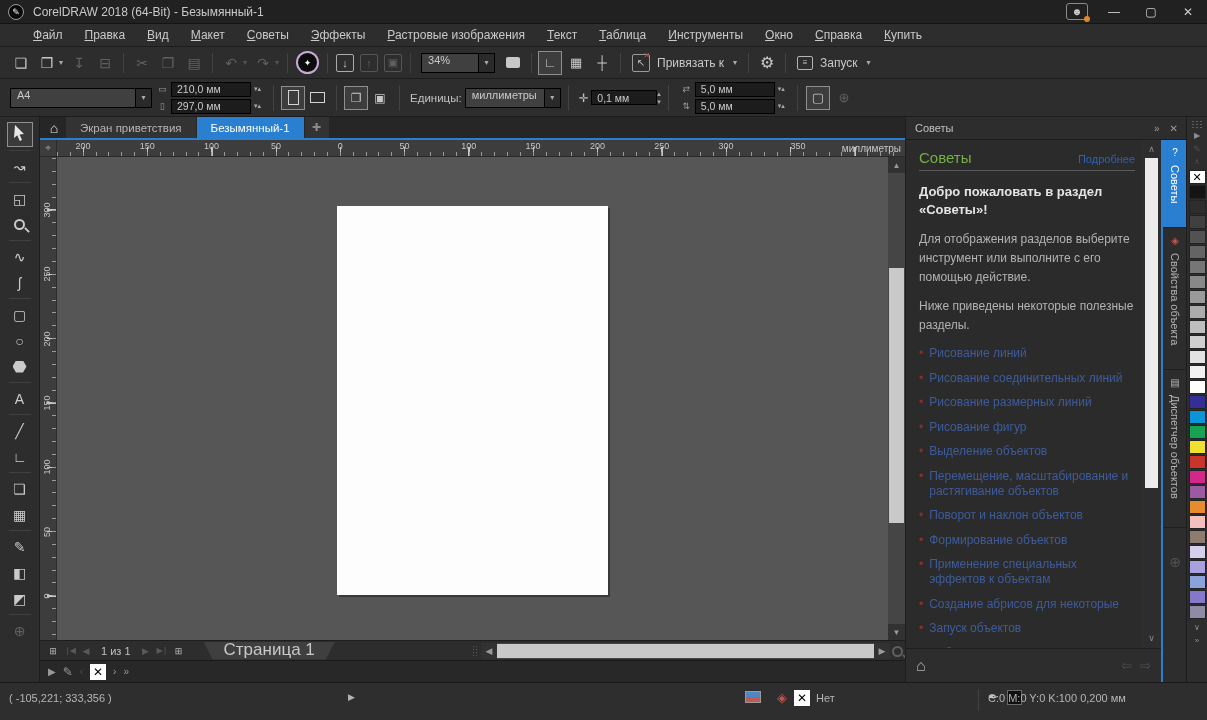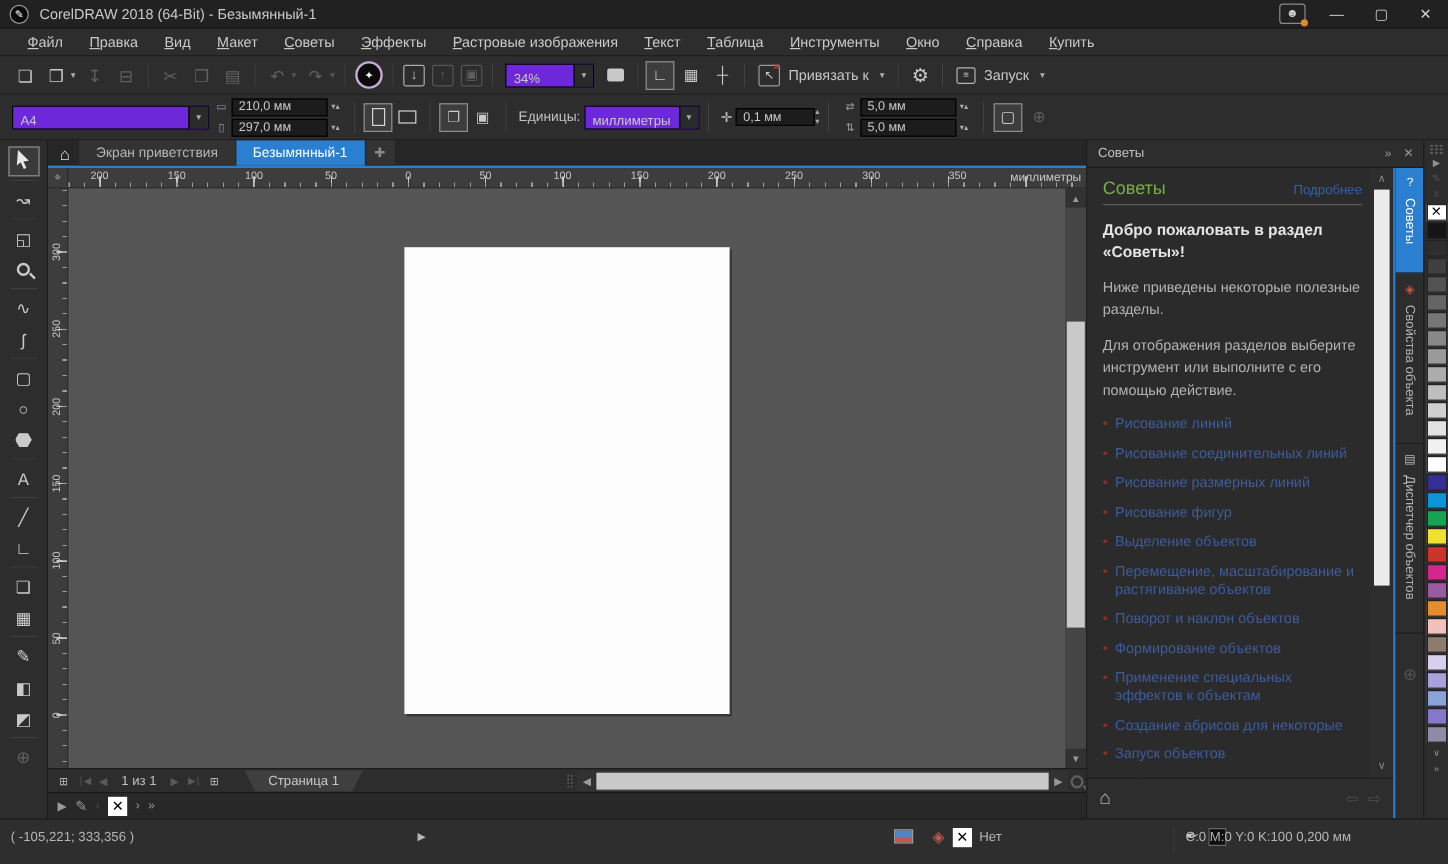--- a/index.html
+++ b/index.html
@@ -12,48 +12,48 @@
 
 #titlebar{left:0;top:0;width:1207px;height:24px;background:#212121;display:flex;align-items:center;padding:0 8px;border-bottom:1px solid #141414;}
 #app-logo{width:16px;height:16px;border-radius:50%;background:#0a0a0a;border:1px solid #999;color:#fff;font-size:9px;display:flex;align-items:center;justify-content:center;margin-right:9px;flex:none;}
 #window-title{color:#c9c9c9;font-size:12px;}
 #titlebar-right{margin-left:auto;display:flex;align-items:center;gap:15px;}
 #account-button{position:relative;width:22px;height:17px;border:1px solid #8a8a8a;border-radius:3px;font-size:10px;color:#cfcfcf;display:flex;align-items:center;justify-content:center;}
 #account-button::after{content:"";position:absolute;right:-3px;bottom:-3px;width:6px;height:6px;border-radius:50%;background:#e0862e;}
 .wbtn{color:#d0d0d0;font-size:12px;width:22px;text-align:center;}
 
 
-#menubar{left:0;top:24px;width:1207px;height:23px;background:#2d2d2d;border-bottom:1px solid #1d1d1d;display:flex;align-items:center;padding-left:12px;}
+#menubar{left:0;top:24px;width:1207px;height:23px;background:#2d2d2d;border-bottom:1px solid #1d1d1d;display:flex;align-items:center;padding-left:22px;}
 .menu-item{padding:3px 11px;color:#c9c9c9;font-size:12px;}
 .menu-item::first-letter{text-decoration:underline;}
 
 
 #toolbar{left:0;top:47px;width:1207px;height:32px;background:#2d2d2d;border-bottom:1px solid #1d1d1d;display:flex;align-items:center;padding-left:8px;}
 #toolbar-buttons{display:flex;align-items:center;}
 .tbtn{display:flex;align-items:center;padding:2px;margin:0 1px;}
 .tic{width:20px;height:20px;display:flex;align-items:center;justify-content:center;font-size:14px;color:#c8c8c8;}
 .tic.boxed{width:18px;height:18px;border:1px solid #ababab;border-radius:2px;font-size:11px;}
 .dd{font-size:8px;color:#ababab;margin-left:2px;}
 .tsep{width:1px;height:20px;background:#1b1b1b;border-right:1px solid #424242;margin:0 5px;}
 .orb{width:19px;height:19px;border-radius:50%;background:#0b0b0b;box-shadow:0 0 0 2px #c9a9d6;color:#fff;font-size:9px;display:flex;align-items:center;justify-content:center;margin:0 2px;}
-.combo{display:flex;align-items:flex-end;background:#6d28d9;border:1px solid #000;height:20px;}
+.combo{display:flex;align-items:flex-start;background:#404040;border:1px solid #000;height:20px;}
 .combo .val{flex:1;padding:0 6px;font-size:11px;color:#c8c8c8;white-space:nowrap;}
 .combo .arrow{width:16px;align-self:stretch;display:flex;align-items:center;justify-content:center;font-size:8px;color:#ababab;border-left:1px solid #000;background:#2a2a2a;}
 #zoom-combo{width:74px;margin:0 5px;}
 .tglbtn{width:24px;height:24px;display:flex;align-items:center;justify-content:center;margin:0 1px;color:#c8c8c8;font-size:13px;position:relative;}
 .tglbtn.active{border:1px solid #8f8f8f;background:#3d3d3d;}
 #preview-button .pvic{width:14px;height:11px;background:#c8c8c8;border-radius:2px;}
 .ddlabel{display:flex;align-items:center;gap:7px;padding:0 6px;color:#c8c8c8;font-size:12px;}
 .snapx{position:relative;width:18px;height:18px;border:1px solid #9a9a9a;border-radius:2px;display:flex;align-items:center;justify-content:center;font-size:10px;color:#c8c8c8;}
 .snapx::after{content:"✕";position:absolute;right:-1px;top:-4px;color:#cf4434;font-size:8px;}
 .launch-ic{width:16px;height:14px;border:1px solid #b5b5b5;border-radius:2px;font-size:8px;display:flex;align-items:center;justify-content:center;color:#c8c8c8;}
 
 
 #propbar{left:0;top:79px;width:1207px;height:38px;background:#2d2d2d;border-bottom:1px solid #1d1d1d;display:flex;align-items:center;padding-left:10px;}
-#preset-combo{width:164px;}
+#preset-combo{width:142px;}
 .pgroup{display:flex;align-items:center;margin:0 5px;gap:3px;}
 .sizecol{display:flex;flex-direction:column;gap:2px;}
 .sizerow{display:flex;align-items:center;gap:3px;}
 .fico{font-size:9px;color:#9a9a9a;width:11px;text-align:center;}
 .fieldbox{width:80px;height:15px;background:#1c1c1c;border:1px solid #000;font-size:10.5px;color:#c8c8c8;padding:0 5px;display:flex;align-items:center;white-space:nowrap;}
 .steppair{display:flex;gap:2px;font-size:7px;color:#a8a8a8;}
 .vstep{display:flex;flex-direction:column;font-size:7px;color:#a8a8a8;line-height:1.1;}
 .psep{width:1px;height:26px;background:#1b1b1b;border-right:1px solid #424242;margin:0 7px;}
 .orient{width:24px;height:24px;display:flex;align-items:center;justify-content:center;}
 .orient.active{border:1px solid #8f8f8f;background:#3d3d3d;}
@@ -94,21 +94,21 @@
 #page{position:absolute;left:280px;top:49px;width:271px;height:389px;background:#fdfdfd;box-shadow:2px 2px 0 rgba(20,20,20,.45);}
 #vscroll{left:888px;top:157px;width:17px;height:483px;background:#454545;}
 .scrbtn{position:absolute;left:0;width:17px;height:16px;background:#323232;color:#9a9a9a;font-size:8px;display:flex;align-items:center;justify-content:center;}
 #vthumb{position:absolute;left:1px;top:111px;width:15px;height:255px;background:#c9c9c9;}
 
 
 #pagenav{left:40px;top:640px;width:865px;height:20px;background:#2d2d2d;border-top:1px solid #1d1d1d;display:flex;align-items:center;padding-left:4px;position:absolute;}
 .pnbtn{width:18px;height:16px;display:flex;align-items:center;justify-content:center;font-size:9px;color:#b5b5b5;}
 .pnbtn.sm{font-size:8px;width:15px;letter-spacing:-1px;}
 #page-count{font-size:11px;color:#c0c0c0;margin:0 6px;white-space:nowrap;}
-#page-tab{height:18px;padding:0 20px;background:#3f3f3f;color:#c8c8c8;font-size:11px;display:flex;align-items:center;clip-path:polygon(0 0,100% 0,calc(100% - 9px) 100%,9px 100%);margin-left:16px;white-space:nowrap;}
+#page-tab{height:18px;padding:0 20px;background:#3f3f3f;color:#c8c8c8;font-size:17px;display:flex;align-items:flex-end;clip-path:polygon(0 0,100% 0,calc(100% - 9px) 100%,9px 100%);margin-left:16px;white-space:nowrap;}
 .grip{position:absolute;left:432px;top:4px;width:6px;height:12px;background:radial-gradient(#5a5a5a 1px,transparent 1px);background-size:3px 3px;}
 #hscroll{position:absolute;left:441px;top:2px;width:409px;height:16px;background:#454545;}
 .hbtn{position:absolute;top:0;width:16px;height:16px;background:#323232;color:#9a9a9a;font-size:9px;display:flex;align-items:center;justify-content:center;}
 #hthumb{position:absolute;left:16px;top:1px;width:377px;height:14px;background:#c9c9c9;}
 #scroll-zoom{position:absolute;right:0;top:2px;width:15px;height:16px;display:flex;align-items:center;justify-content:center;}
 
 
 #docpal{left:40px;top:660px;width:865px;height:22px;background:#282828;border-top:1px solid #1a1a1a;display:flex;align-items:center;padding:0 8px;gap:7px;}
 .dpico{color:#9a9a9a;font-size:10px;}
 .noswatch{width:16px;height:16px;background:#fff;color:#000;font-size:12px;display:flex;align-items:center;justify-content:center;line-height:1;}
@@ -504,22 +504,22 @@
       <span class="dkbtn">»</span>
       <span class="dkbtn">✕</span>
     </div>
     <div id="docker-content">
       <div id="tips-heading-row">
         <span id="tips-heading">Советы</span>
         <span id="tips-more">Подробнее</span>
       </div>
       <hr class="tips-rule">
       <div id="tips-welcome">Добро пожаловать в раздел «Советы»!</div>
+      <div class="tips-p">Для отображения разделов выберите инструмент или выполните с его помощью действие.</div>
       <div class="tips-p">Ниже приведены некоторые полезные разделы.</div>
-      <div class="tips-p">Для отображения разделов выберите инструмент или выполните с его помощью действие.</div>
       <div id="tips-links">
           <div class="tip-link">
             <span class="bullet">•</span>
             <span class="linktext">Рисование линий</span>
           </div>
           <div class="tip-link">
             <span class="bullet">•</span>
             <span class="linktext">Рисование соединительных линий</span>
           </div>
           <div class="tip-link">

